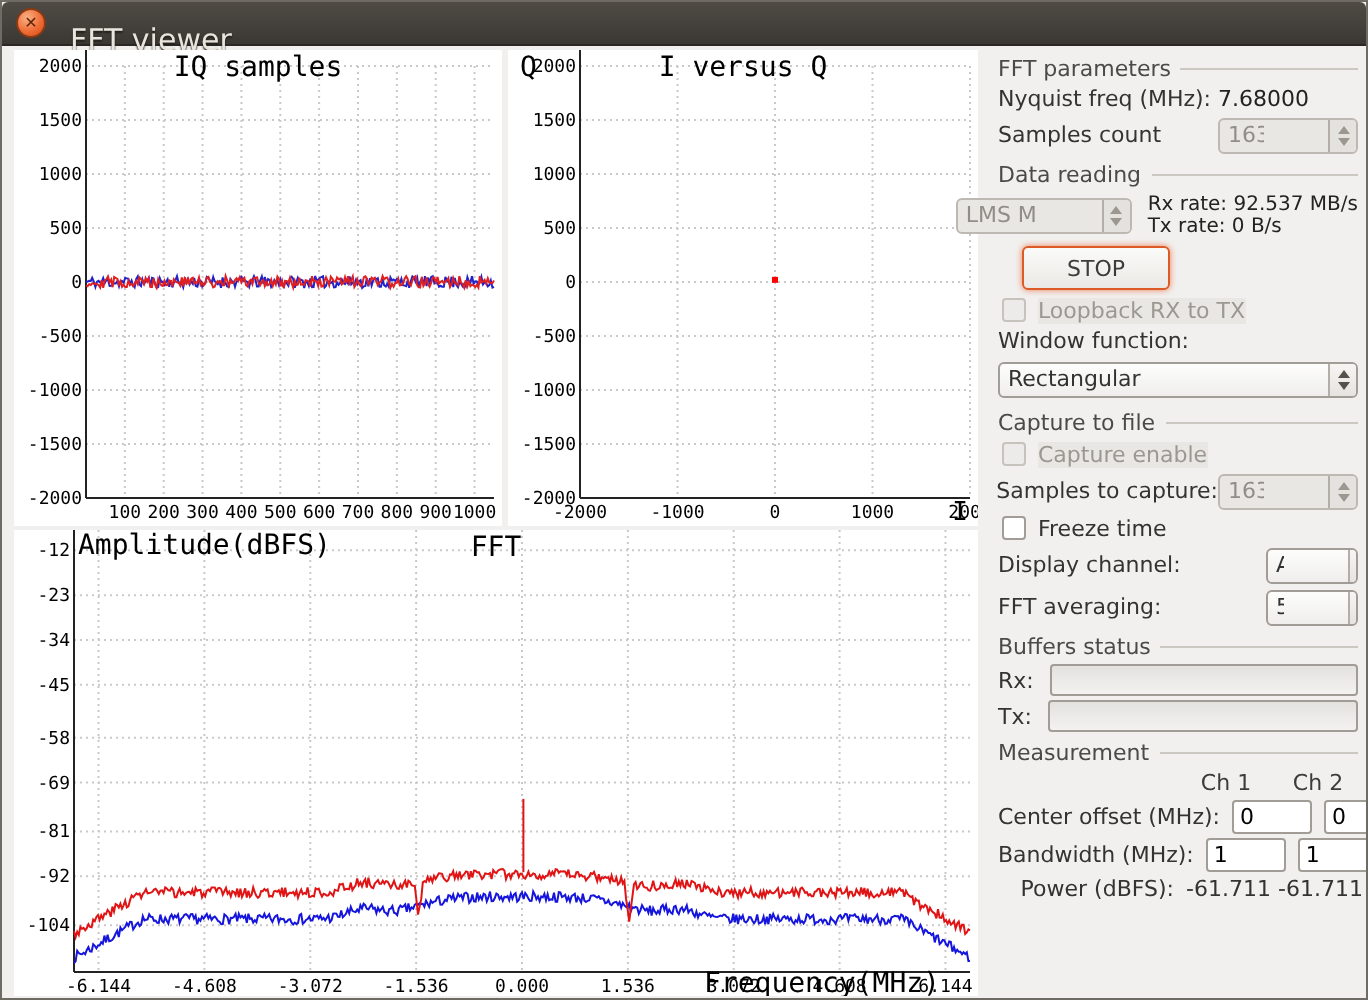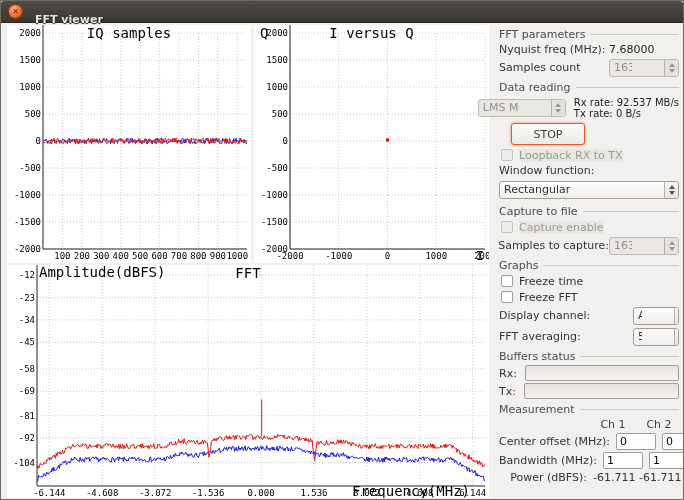--- a/index.html
+++ b/index.html
@@ -7,21 +7,21 @@
        font-family:"DejaVu Sans","Liberation Sans",sans-serif;font-size:11px;color:#333;
        border:1px solid #6e6a64;box-sizing:border-box;}
   
   .titlebar{position:absolute;left:0;top:0;width:100%;height:22px;
     background:linear-gradient(#504b45,#3b3733);border-bottom:1px solid #2a2724;
     display:flex;align-items:center;box-sizing:border-box;border-radius:3px 3px 0 0;}
   .closebtn{width:15px;height:15px;border-radius:50%;margin-left:7px;
     background:radial-gradient(circle at 35% 30%, #f9b183, #ef6d36 55%, #d04a17);
     border:1px solid #883a14;box-sizing:border-box;display:flex;align-items:center;justify-content:center;}
   .closebtn .x{font-size:8px;line-height:8px;color:#5e2407;font-weight:bold;}
-  .wtitle{color:#e9e5dd;font-weight:bold;font-size:11px;margin-left:12px;text-shadow:0 1px 1px #201d1a;margin-top:16px;}
+  .wtitle{color:#e9e5dd;font-weight:normal;font-size:15px;margin-left:12px;text-shadow:0 1px 1px #201d1a;margin-top:16px;}
   
   .plots{position:absolute;left:0;top:22px;width:492px;height:478px;}
   .plot{position:absolute;background:#fff;}
   .p-iq{left:6px;top:2px;}
   .p-const{left:253px;top:2px;}
   .p-fft{left:6px;top:242px;}
   
   .panel{position:absolute;left:492px;top:22px;width:192px;height:386px;
     display:flex;flex-direction:column;box-sizing:border-box;padding-top:2px;}
   .sec{display:flex;align-items:center;margin:3px 6px 1px 6px;height:13px;flex:none;}
@@ -280,31 +280,23 @@
       <span class="lbl">Samples to capture:</span>
       <span class="spin dis w70">
         <span class="spin-v">16384</span>
         <span class="arrs">
             <i class="tu"></i>
             <i class="td"></i>
           </span>
       </span>
     </div>
 
-    <div class="sec">
-      <span class="sec-label">Graphs</span>
-        <span class="sec-rule"></span>
-    </div>
     <label class="cbrow">
       <span class="cb"></span>
       <span class="cbl">Freeze time</span>
-    </label>
-    <label class="cbrow">
-      <span class="cb"></span>
-      <span class="cbl">Freeze FFT</span>
     </label>
     <div class="prow h19">
       <span class="lbl">Display channel:</span>
       <span class="combo w46">
         <span class="combo-v">A&amp;B</span>
         <span class="arrs">
             <i class="tu"></i>
             <i class="td"></i>
           </span>
       </span>

